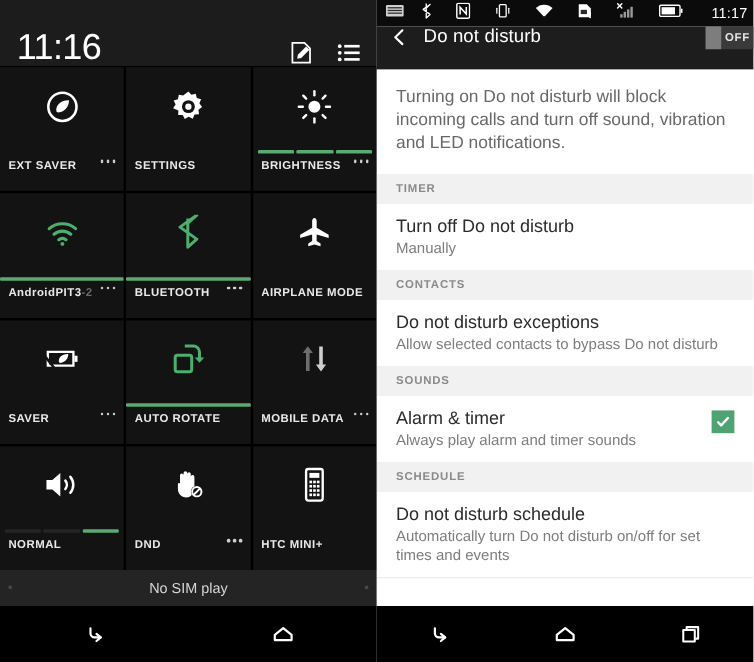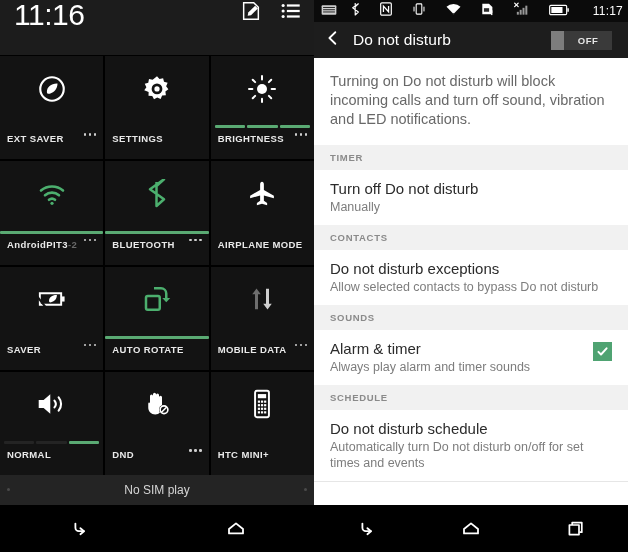--- a/index.html
+++ b/index.html
@@ -12,21 +12,21 @@
   .screens { display: flex; width: 628px; height: 552px; }
 
   
   .left {
     width: 314px; height: 552px;
     background: #000; position: relative;
     display: flex; flex-direction: column;
   }
   .qs-header {
     height: 55px; background: #1c1c1c;
-    display: flex; align-items: flex-start; padding: 0 12px 0 14px;
+    display: flex; align-items: flex-end; padding: 0 12px 0 14px;
   }
   .qs-clock {
     color: #fff; font-size: 30px; letter-spacing: -0.5px;
     line-height: 30px; font-weight: 300;
   }
   .qs-date { margin-left: 11px; line-height: 12px; padding-top: 1px; }
   .qs-date div {
     color: #e8e8e8; font-size: 10px; font-weight: bold;
     letter-spacing: 0.2px; line-height: 13px;
   }
@@ -93,28 +93,28 @@
     display: flex; flex-direction: column; position: relative;
   }
   .statusbar {
     height: 22px; background: #0b0b0b;
     display: flex; align-items: center; padding: 0 5px 0 7px;
   }
   .sb-right { margin-left: auto; display: flex; align-items: center; gap: 20px; }
   .sb-clock { color: #fff; font-size: 12px; margin-left: 4px; letter-spacing: 0.2px; }
   .actionbar {
     height: 36px; background: #1d1d1d;
-    display: flex; align-items: center; padding: 0 16px 0 10px;
+    display: flex; align-items: flex-start; padding: 0 0 0 10px;
   }
   .ab-title {
     color: #fff; font-size: 15.5px; margin-left: 11px;
     letter-spacing: 0.1px;
   }
   .toggle {
-    margin-left: auto; width: 61px; height: 19px; background: #3a3a3a;
+    margin-left: auto; width: 40px; height: 19px; background: #3a3a3a;
     display: flex; align-items: center; position: relative;
   }
   .toggle .thumb { width: 13px; height: 19px; background: #7d7d7d; }
   .toggle .lbl {
     flex: 1; text-align: center; color: #e6e6e6;
     font-size: 9.5px; font-weight: bold; letter-spacing: 0.5px;
   }
   .content { flex: 1; overflow: hidden; background: #fff; }
   .desc {
     padding: 14px 16px 16px 16px; color: #686868;

